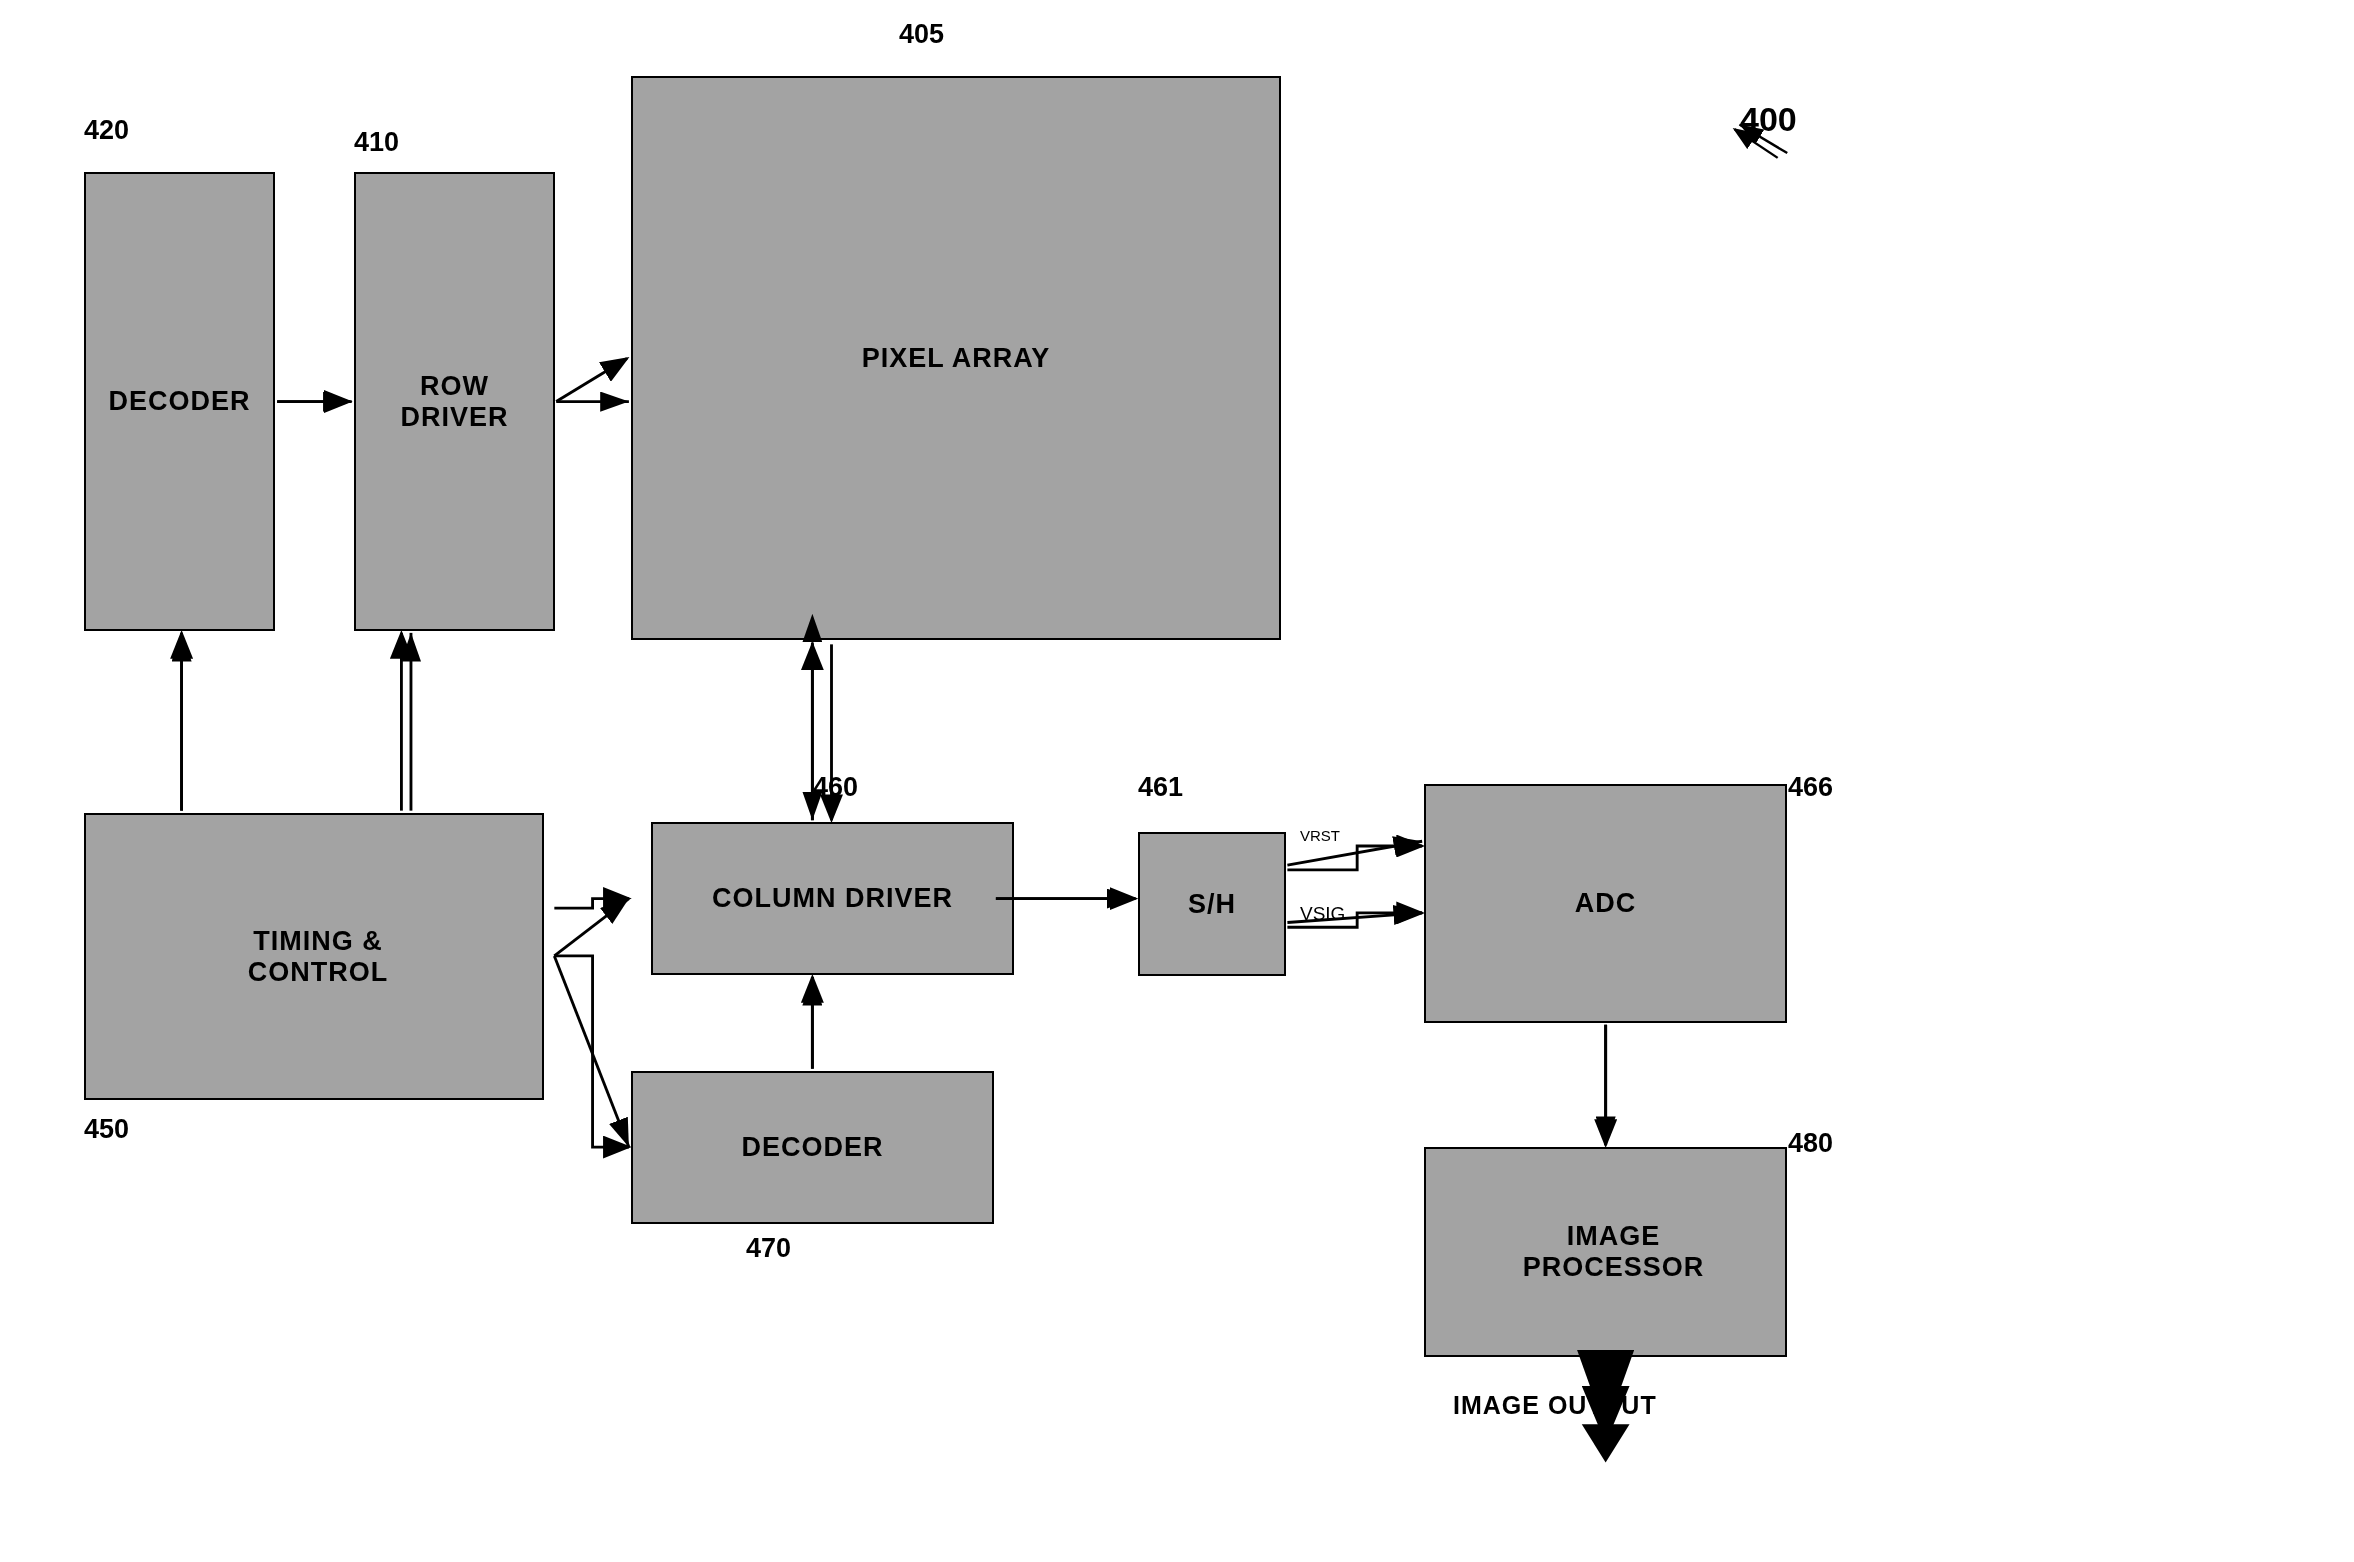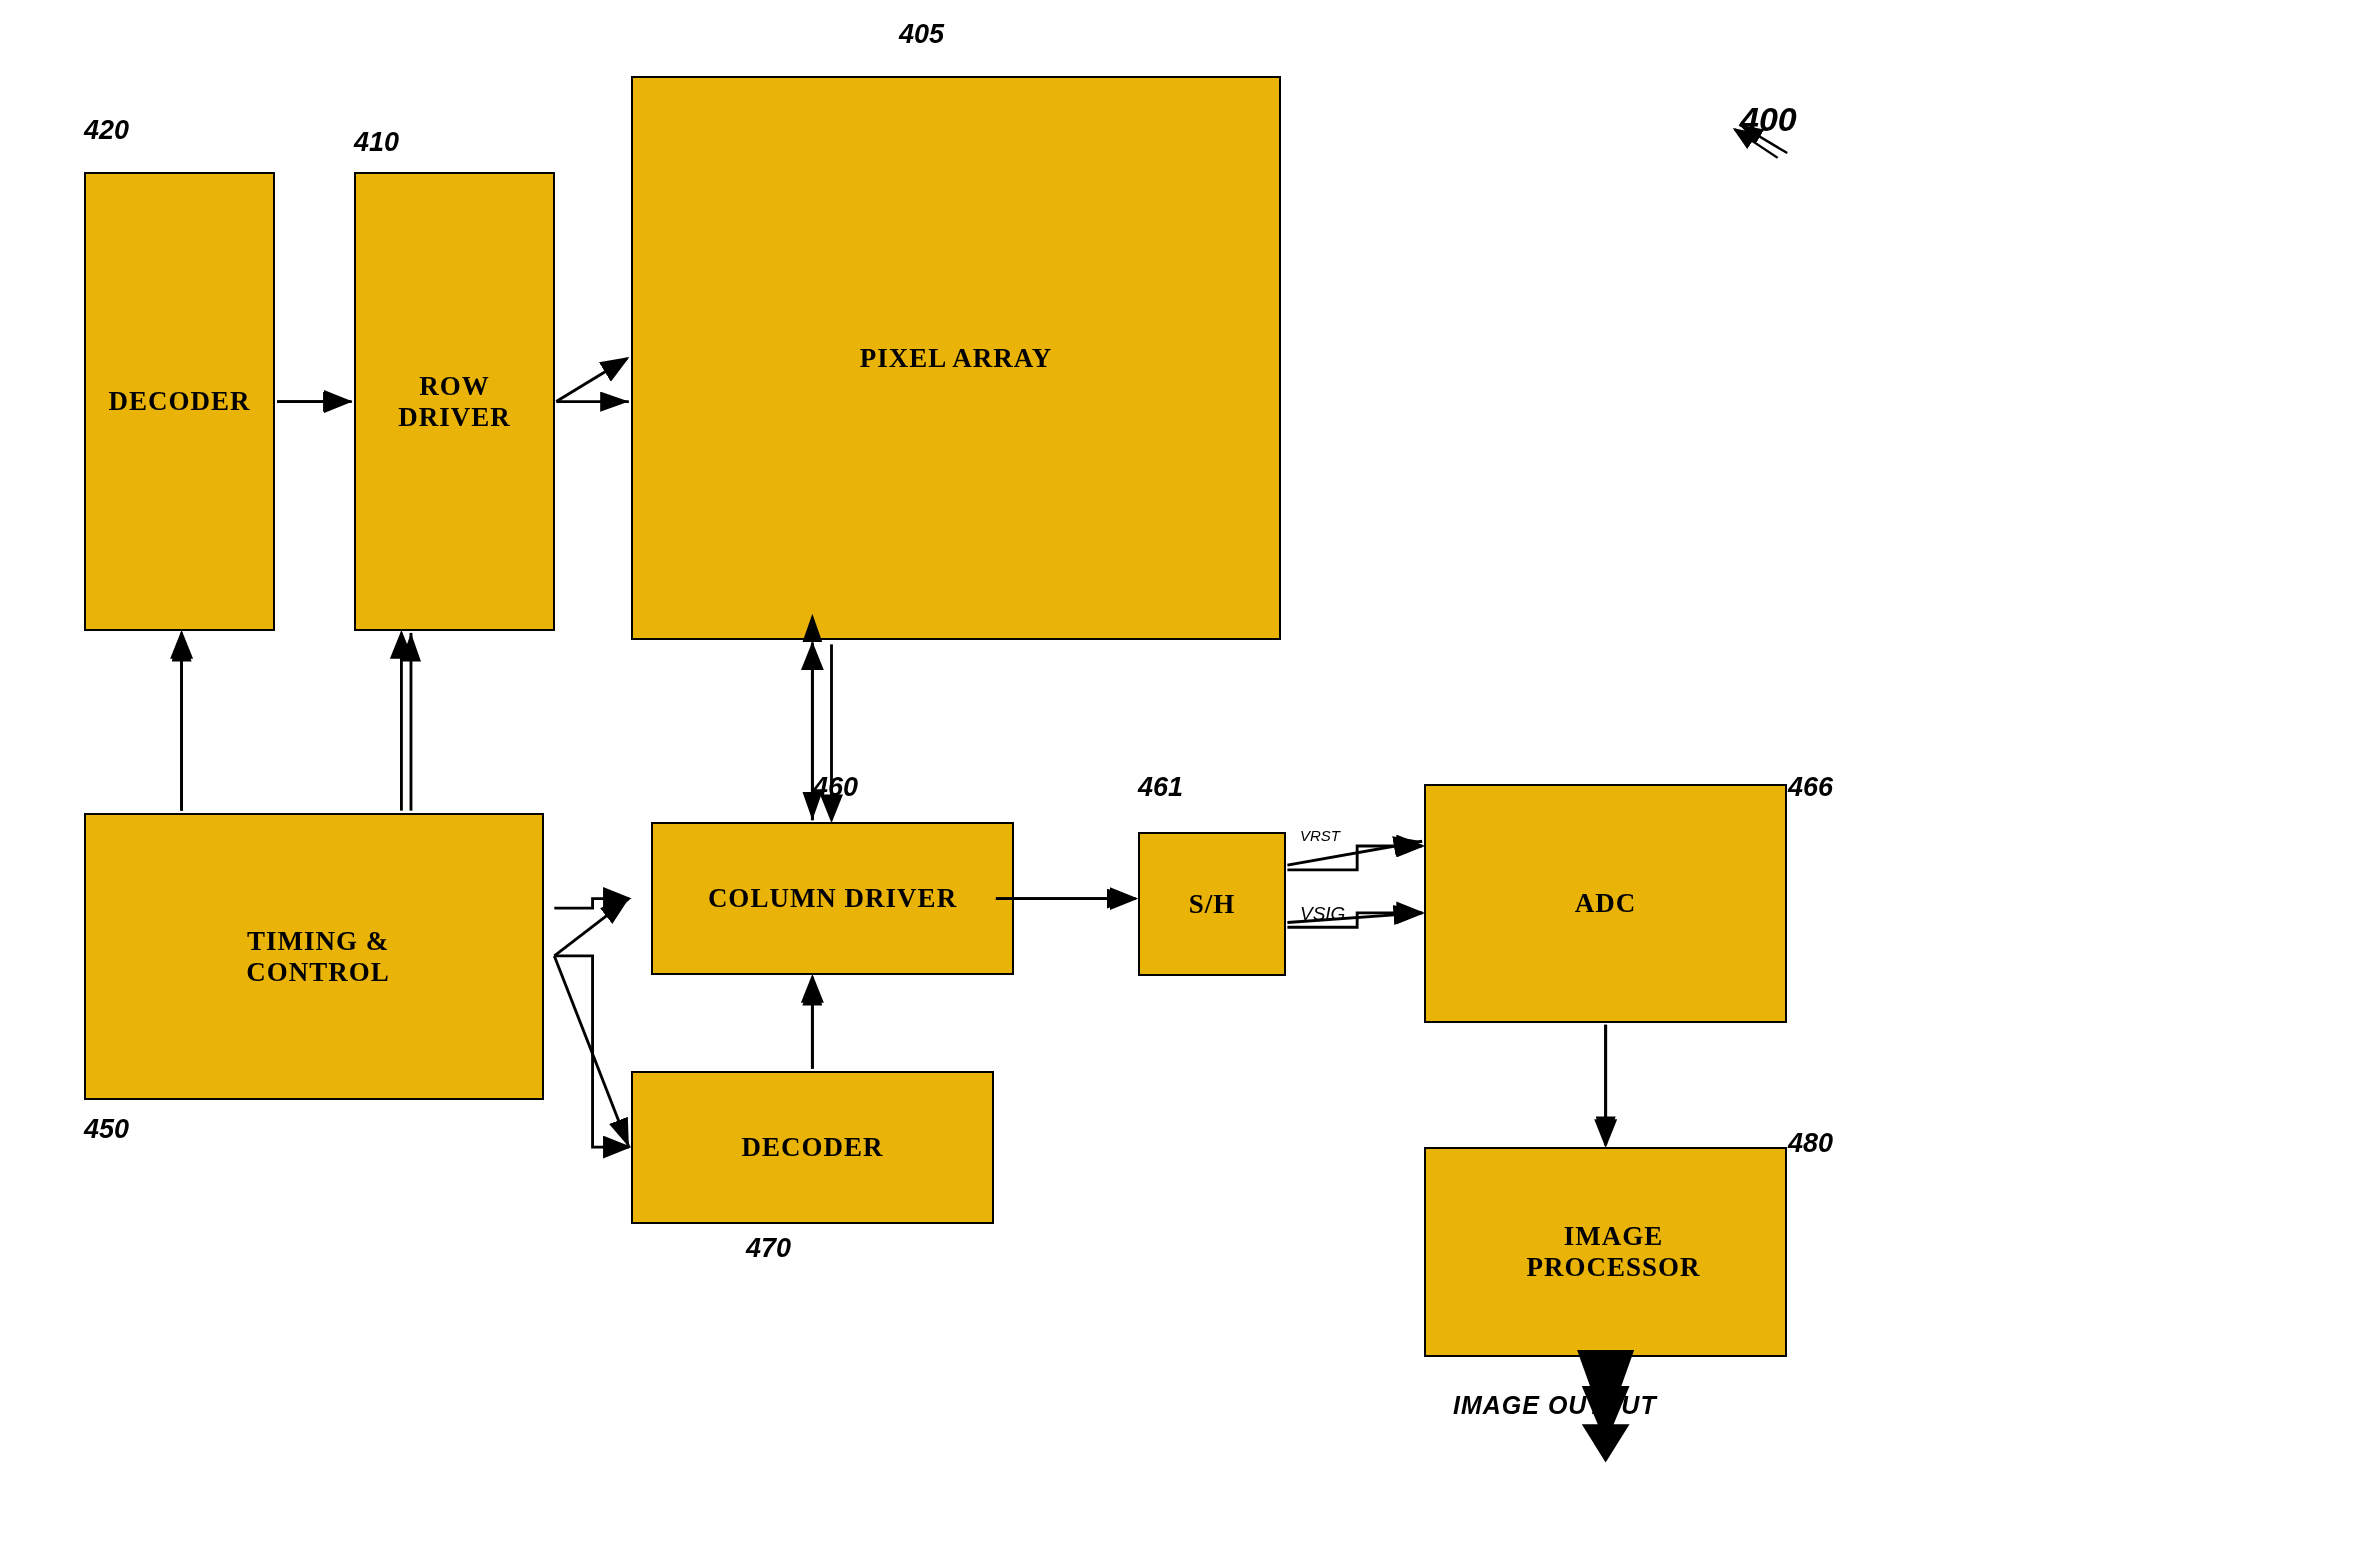--- a/index.html
+++ b/index.html
@@ -13,36 +13,34 @@
     }
     .diagram {
       position: absolute;
       top: 0; left: 0;
       width: 2354px;
       height: 1563px;
     }
     .block {
       position: absolute;
       border: 2.9px solid #000;
-      background: #eab308;
+      background: #a3a3a3;
       display: flex;
       align-items: center;
       justify-content: center;
       text-align: center;
       font-size: 27px;
       font-weight: bold;
       letter-spacing: 1px;
-      font-family: Liberation Serif, serif;
     }
     .label {
       position: absolute;
       font-size: 27px;
       font-weight: bold;
       color: #000;
-      font-style: italic;
     }
     svg.arrows {
       position: absolute;
       top: 0; left: 0;
       width: 2354px;
       height: 1563px;
       pointer-events: none;
     }
   </style>
 </head>

